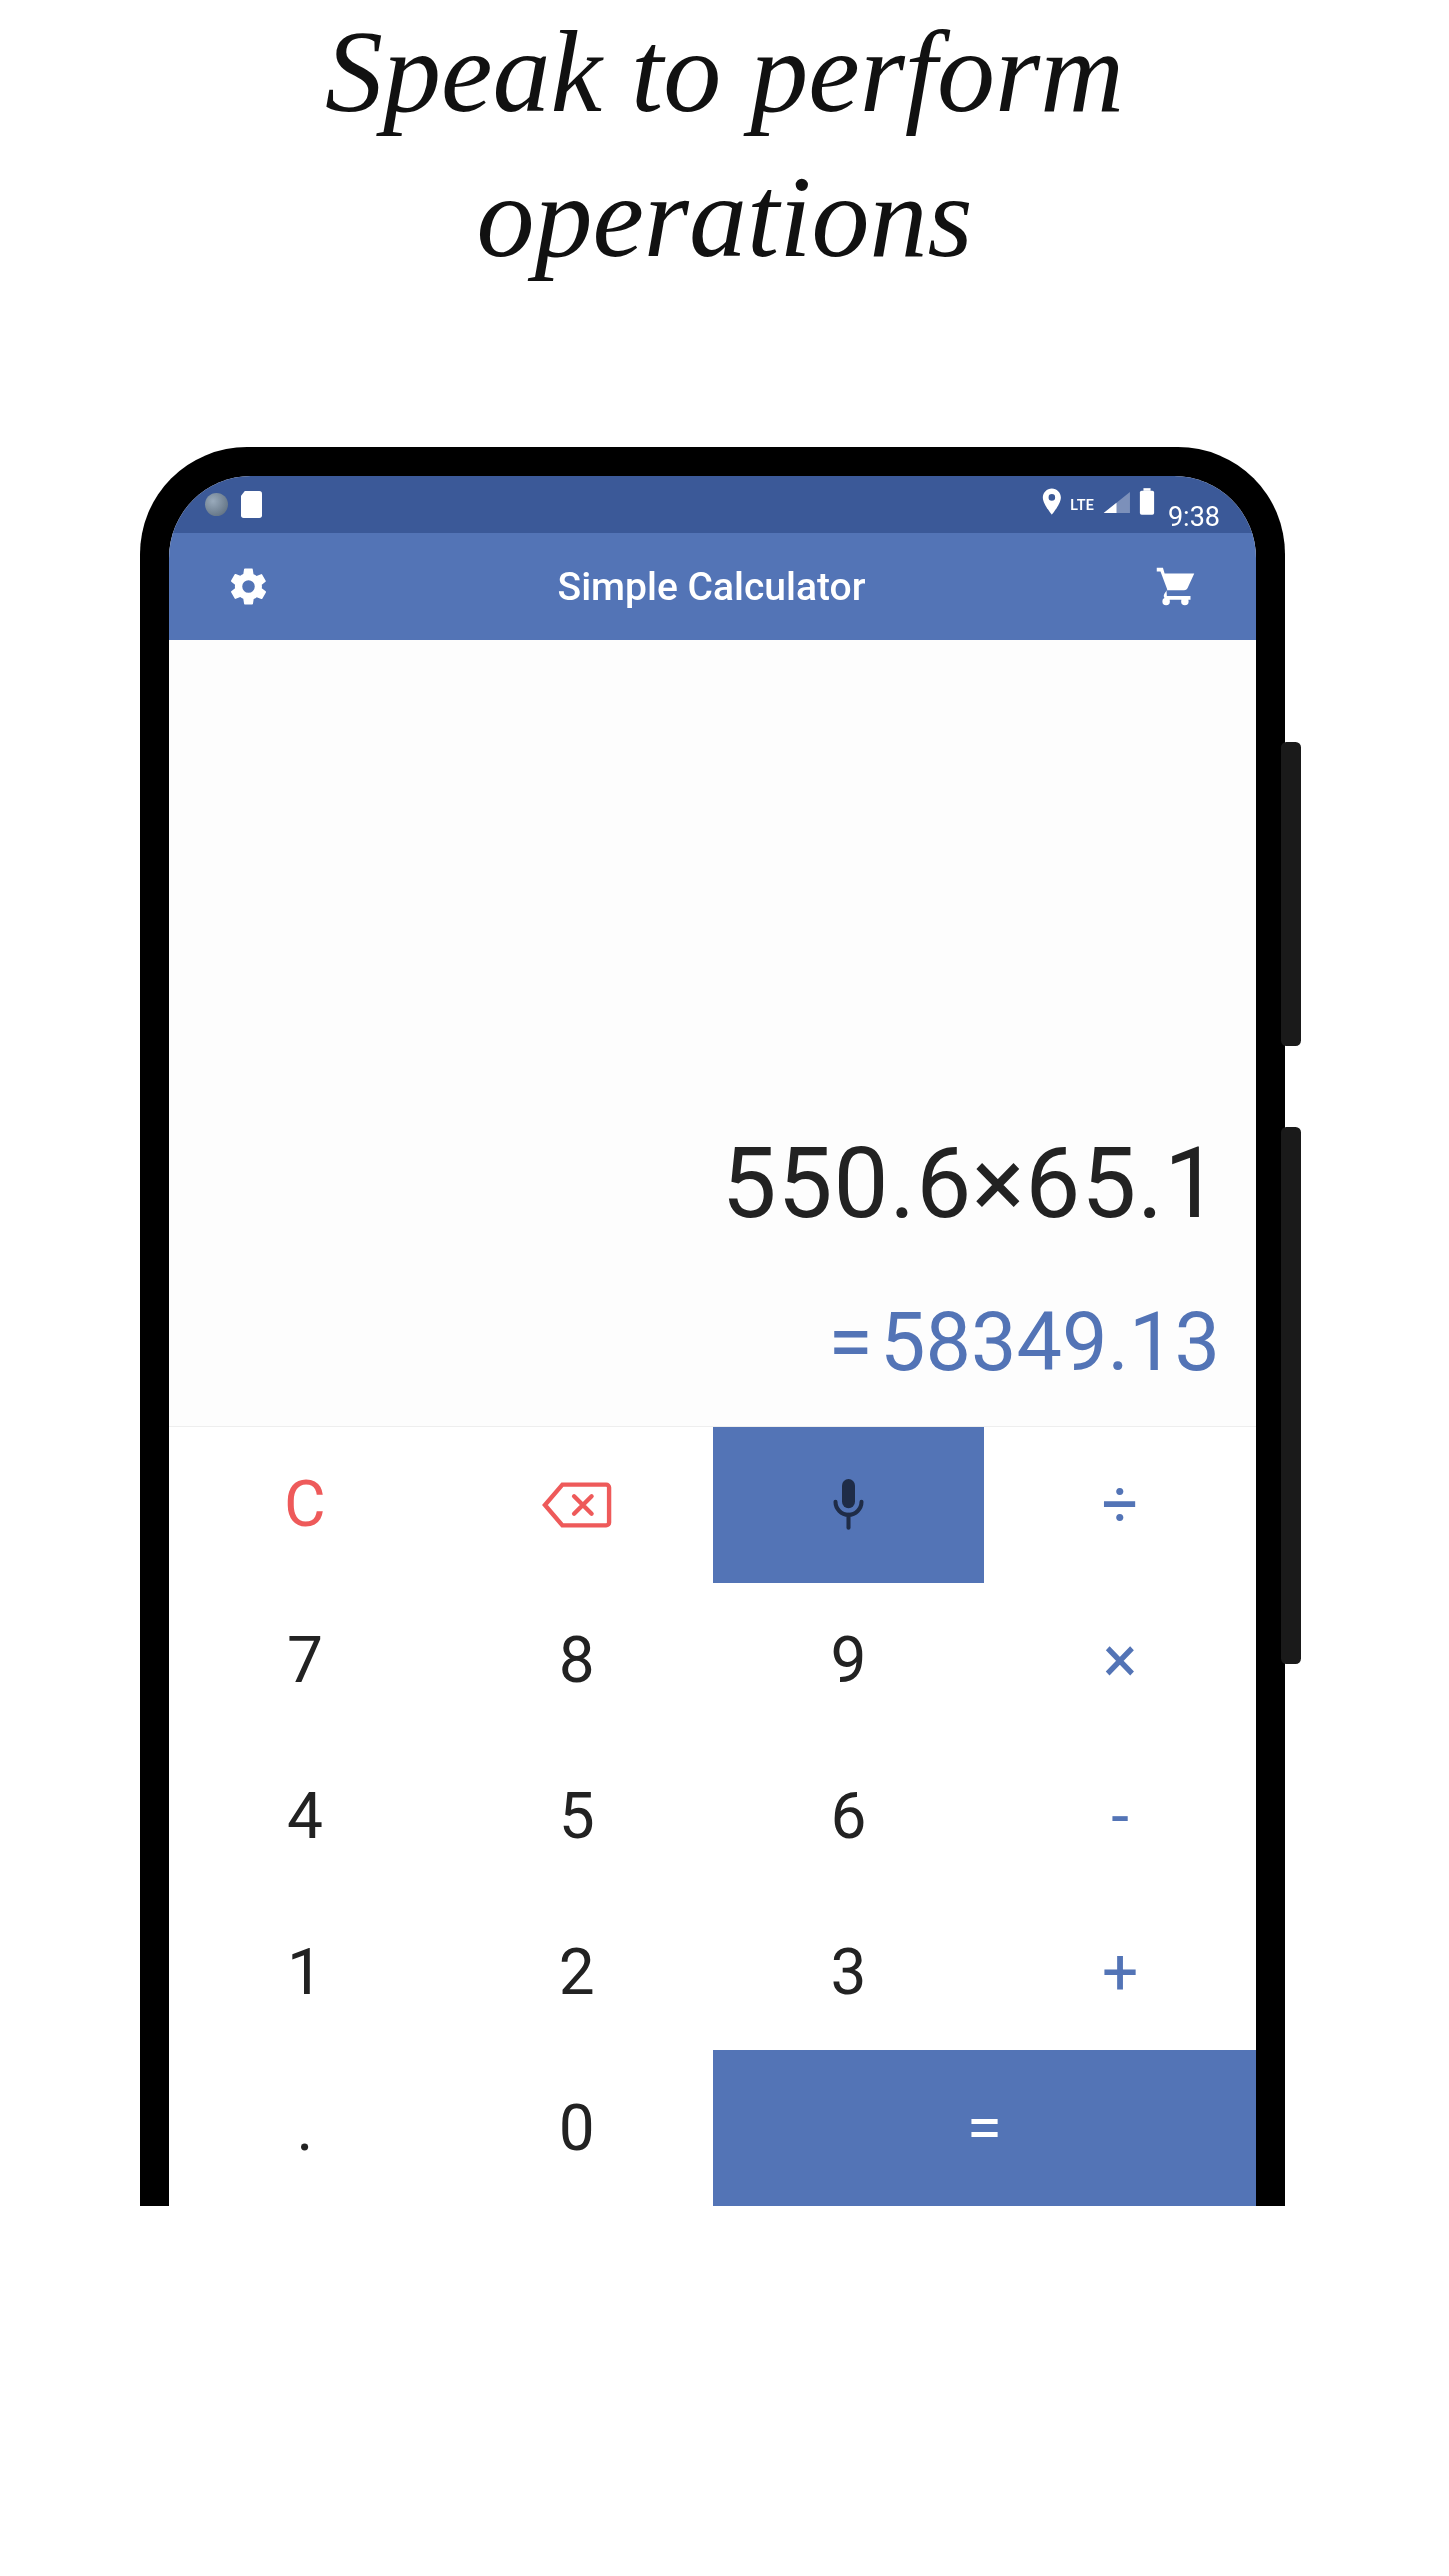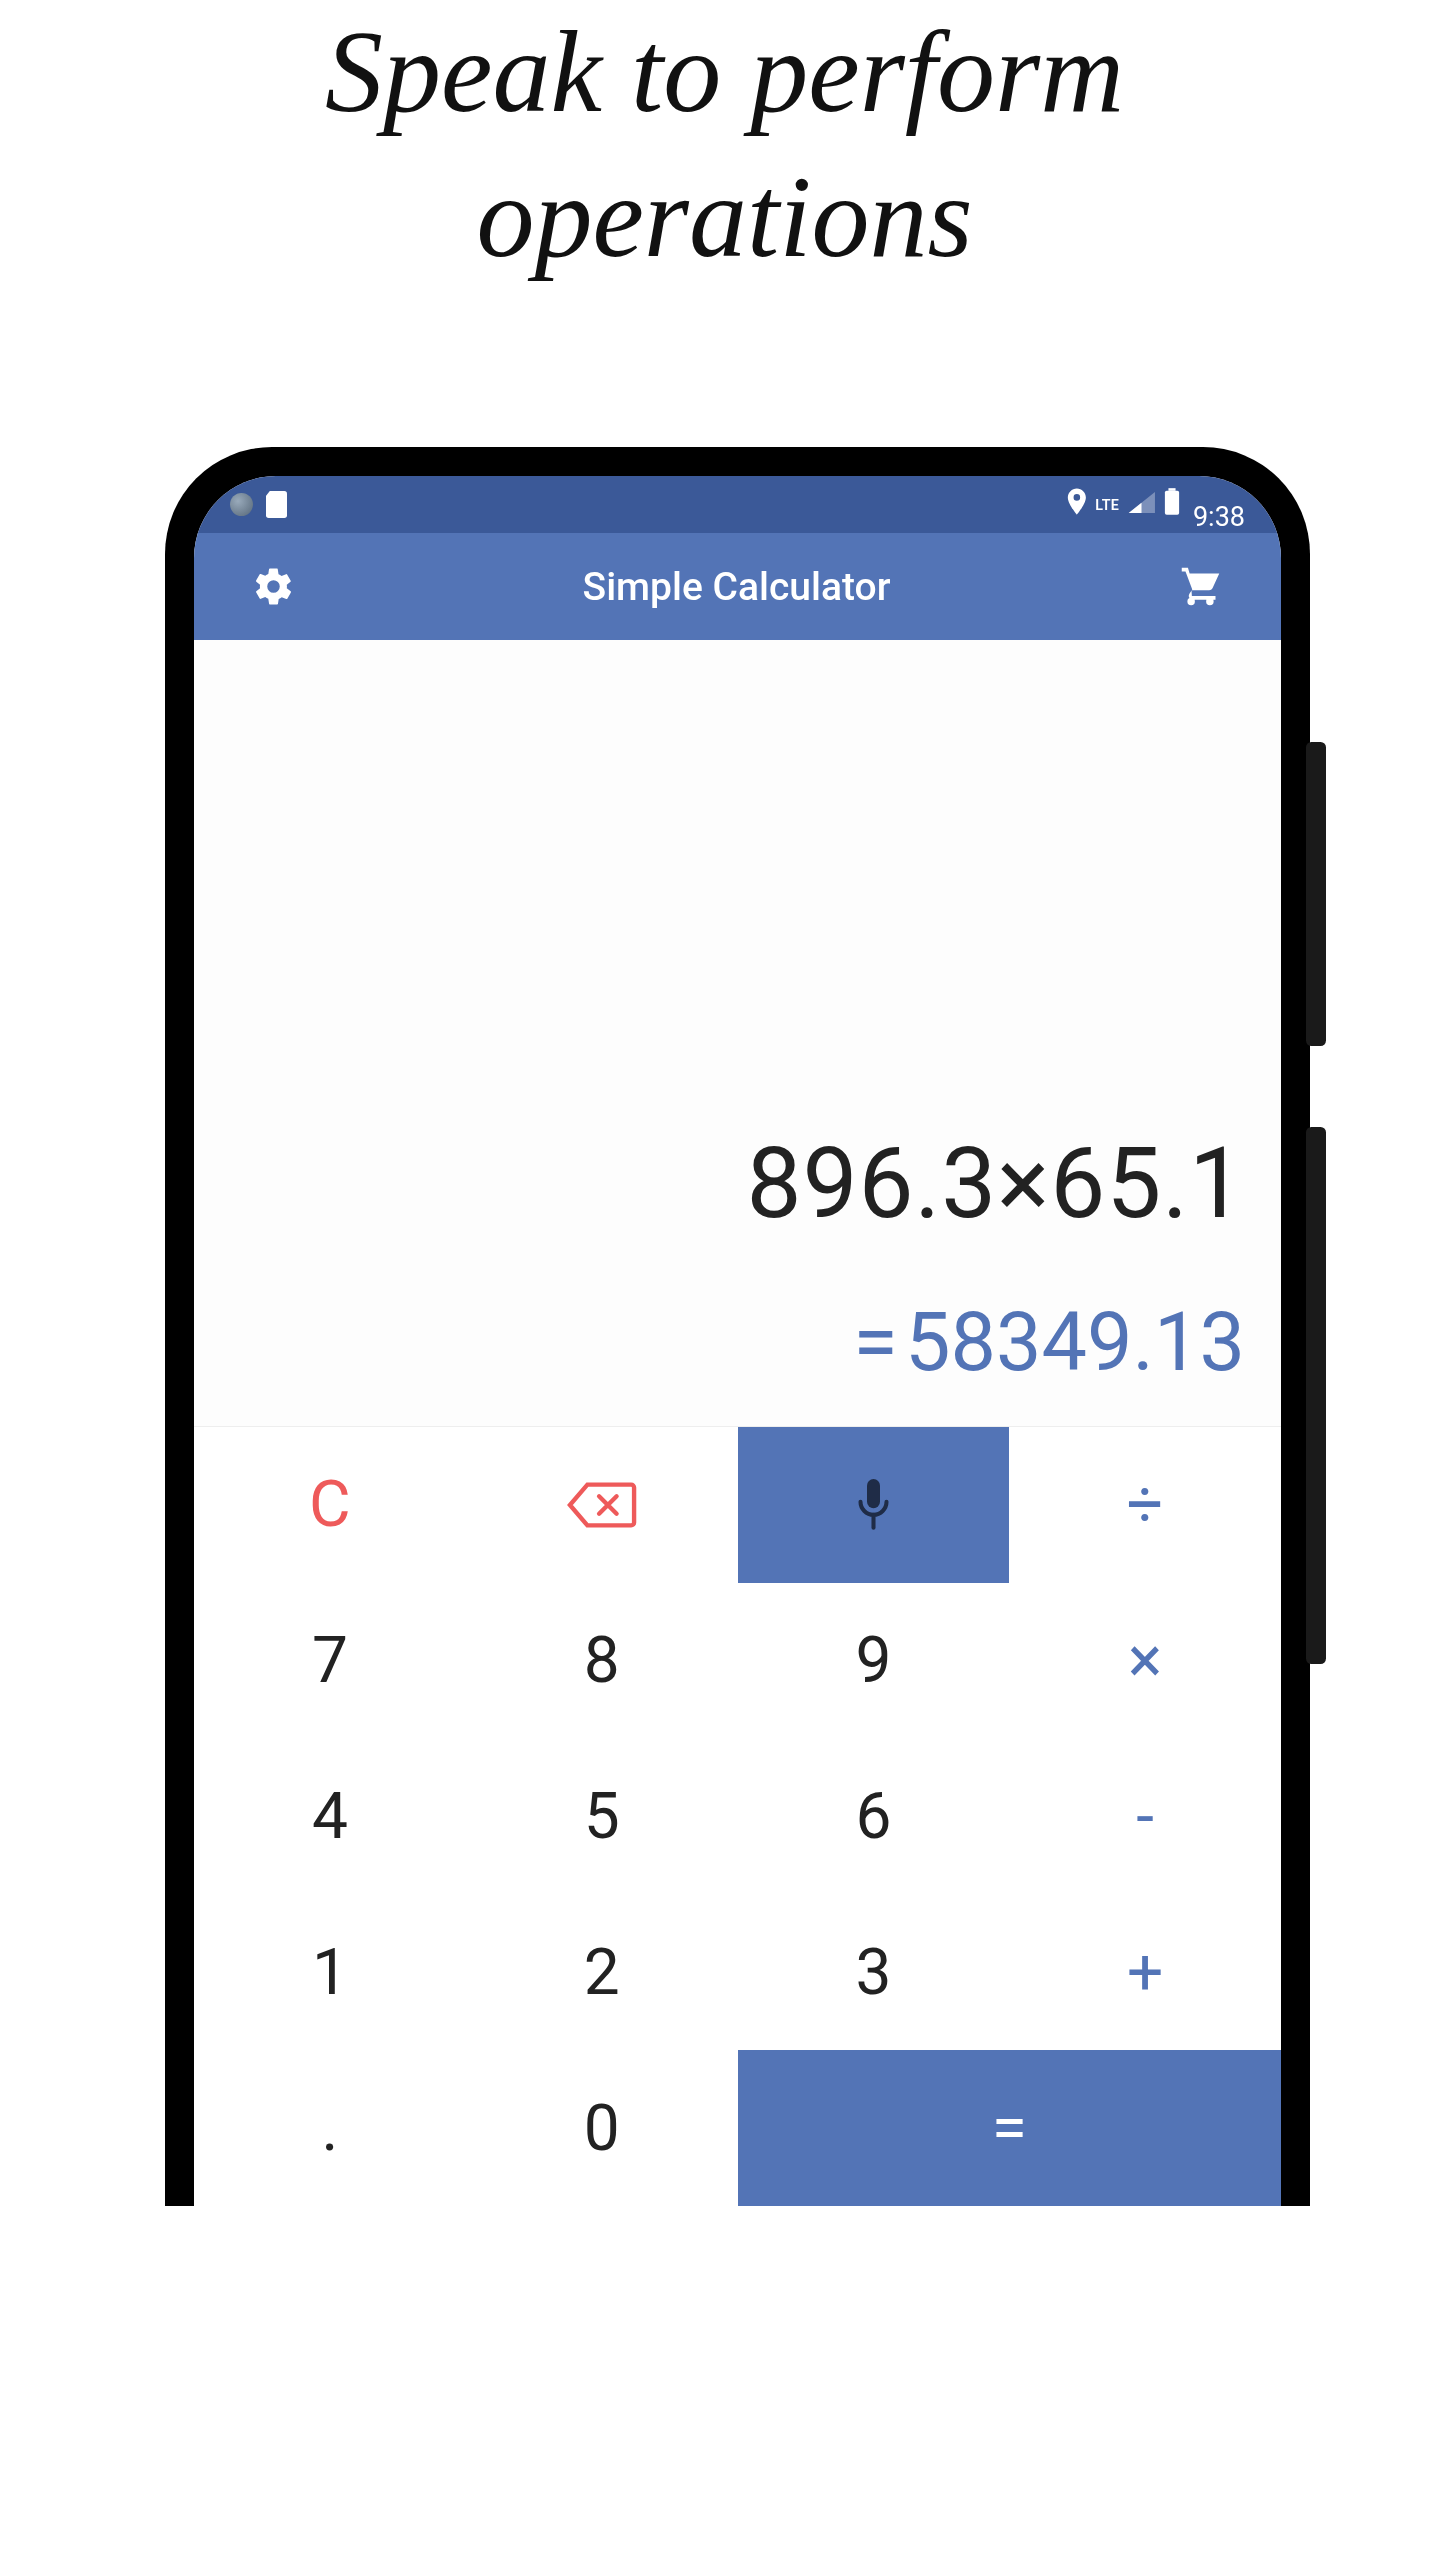--- a/index.html
+++ b/index.html
@@ -16,21 +16,21 @@
     font-size: 116px;
     font-weight: 500;
     font-style: italic;
     text-align: center;
     color: #111;
     line-height: 1.25;
   }
 
   .device-frame {
     position: absolute;
-    left: 165px;
+    left: 140px;
     top: 447px;
     width: 1145px;
     height: 1759px;
     background: #000;
     border-radius: 107px 107px 0 0;
     padding: 29px 29px 0 29px;
   }
   .side-button-1 {
     position: absolute;
     right: -16px;
@@ -194,21 +194,21 @@
       </span>
       <span class="app-title">Simple Calculator</span>
       <span>
         <svg width="45" height="45" viewBox="0 0 24 24">
             <path fill="#fff" d="M7 18a2 2 0 1 0 2 2 2 2 0 0 0-2-2zm10 0a2 2 0 1 0 2 2 2 2 0 0 0-2-2zM7.2 14h9.4a2 2 0 0 0 1.8-1.1L22 5H6.2L5.3 2H2v2h2l3.6 9.6L6 16a2 2 0 0 0 1.8 3H20v-2H7.4z"></path>
           </svg>
       </span>
     </div>
 
     <div class="display-area">
-      <div class="expr">896.3×65.1</div>
+      <div class="expr">550.6×65.1</div>
       <div class="result">
         <span class="prefix">=</span><span>58349.13</span>
       </div>
     </div>
 
     <div class="keypad">
       <div class="key clear">C</div>
       <div class="key">
         <svg class="backspace-svg" viewBox="0 0 48 32">
           <path fill="none" stroke="#ee5a5a" stroke-width="3" d="M14 2 H44 a2 2 0 0 1 2 2 V28 a2 2 0 0 1 -2 2 H14 L2 16 Z"></path>

